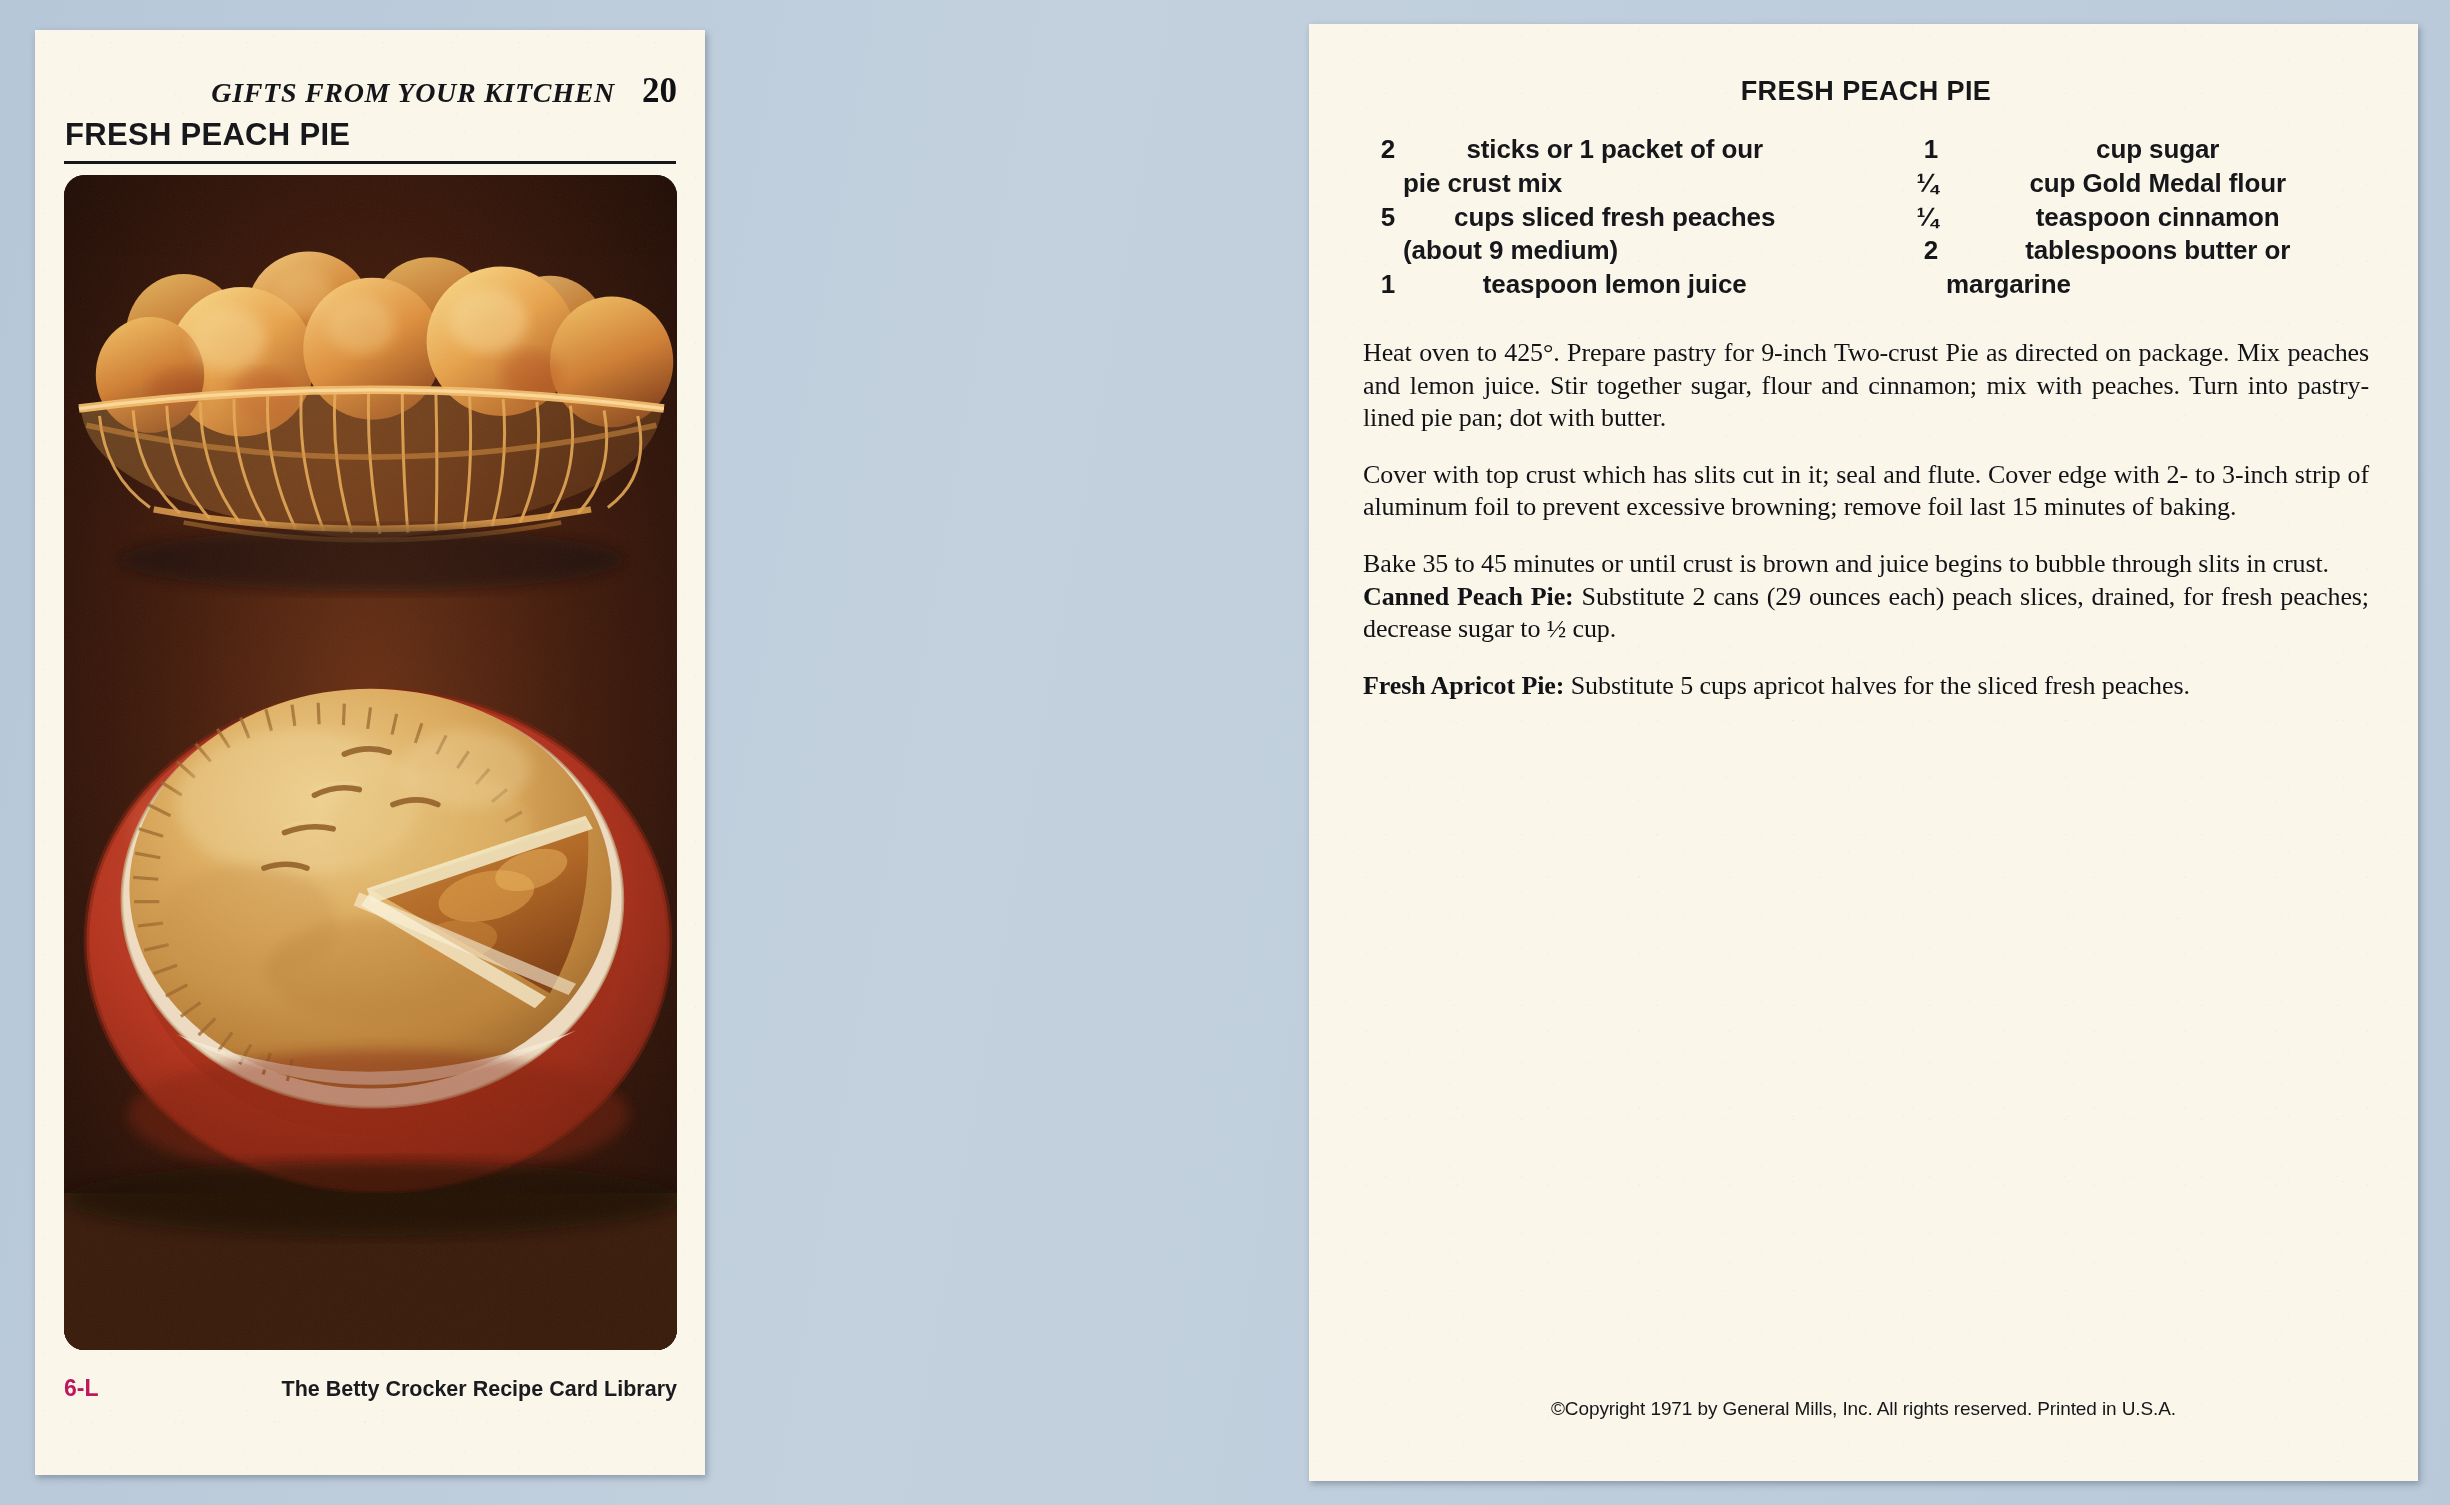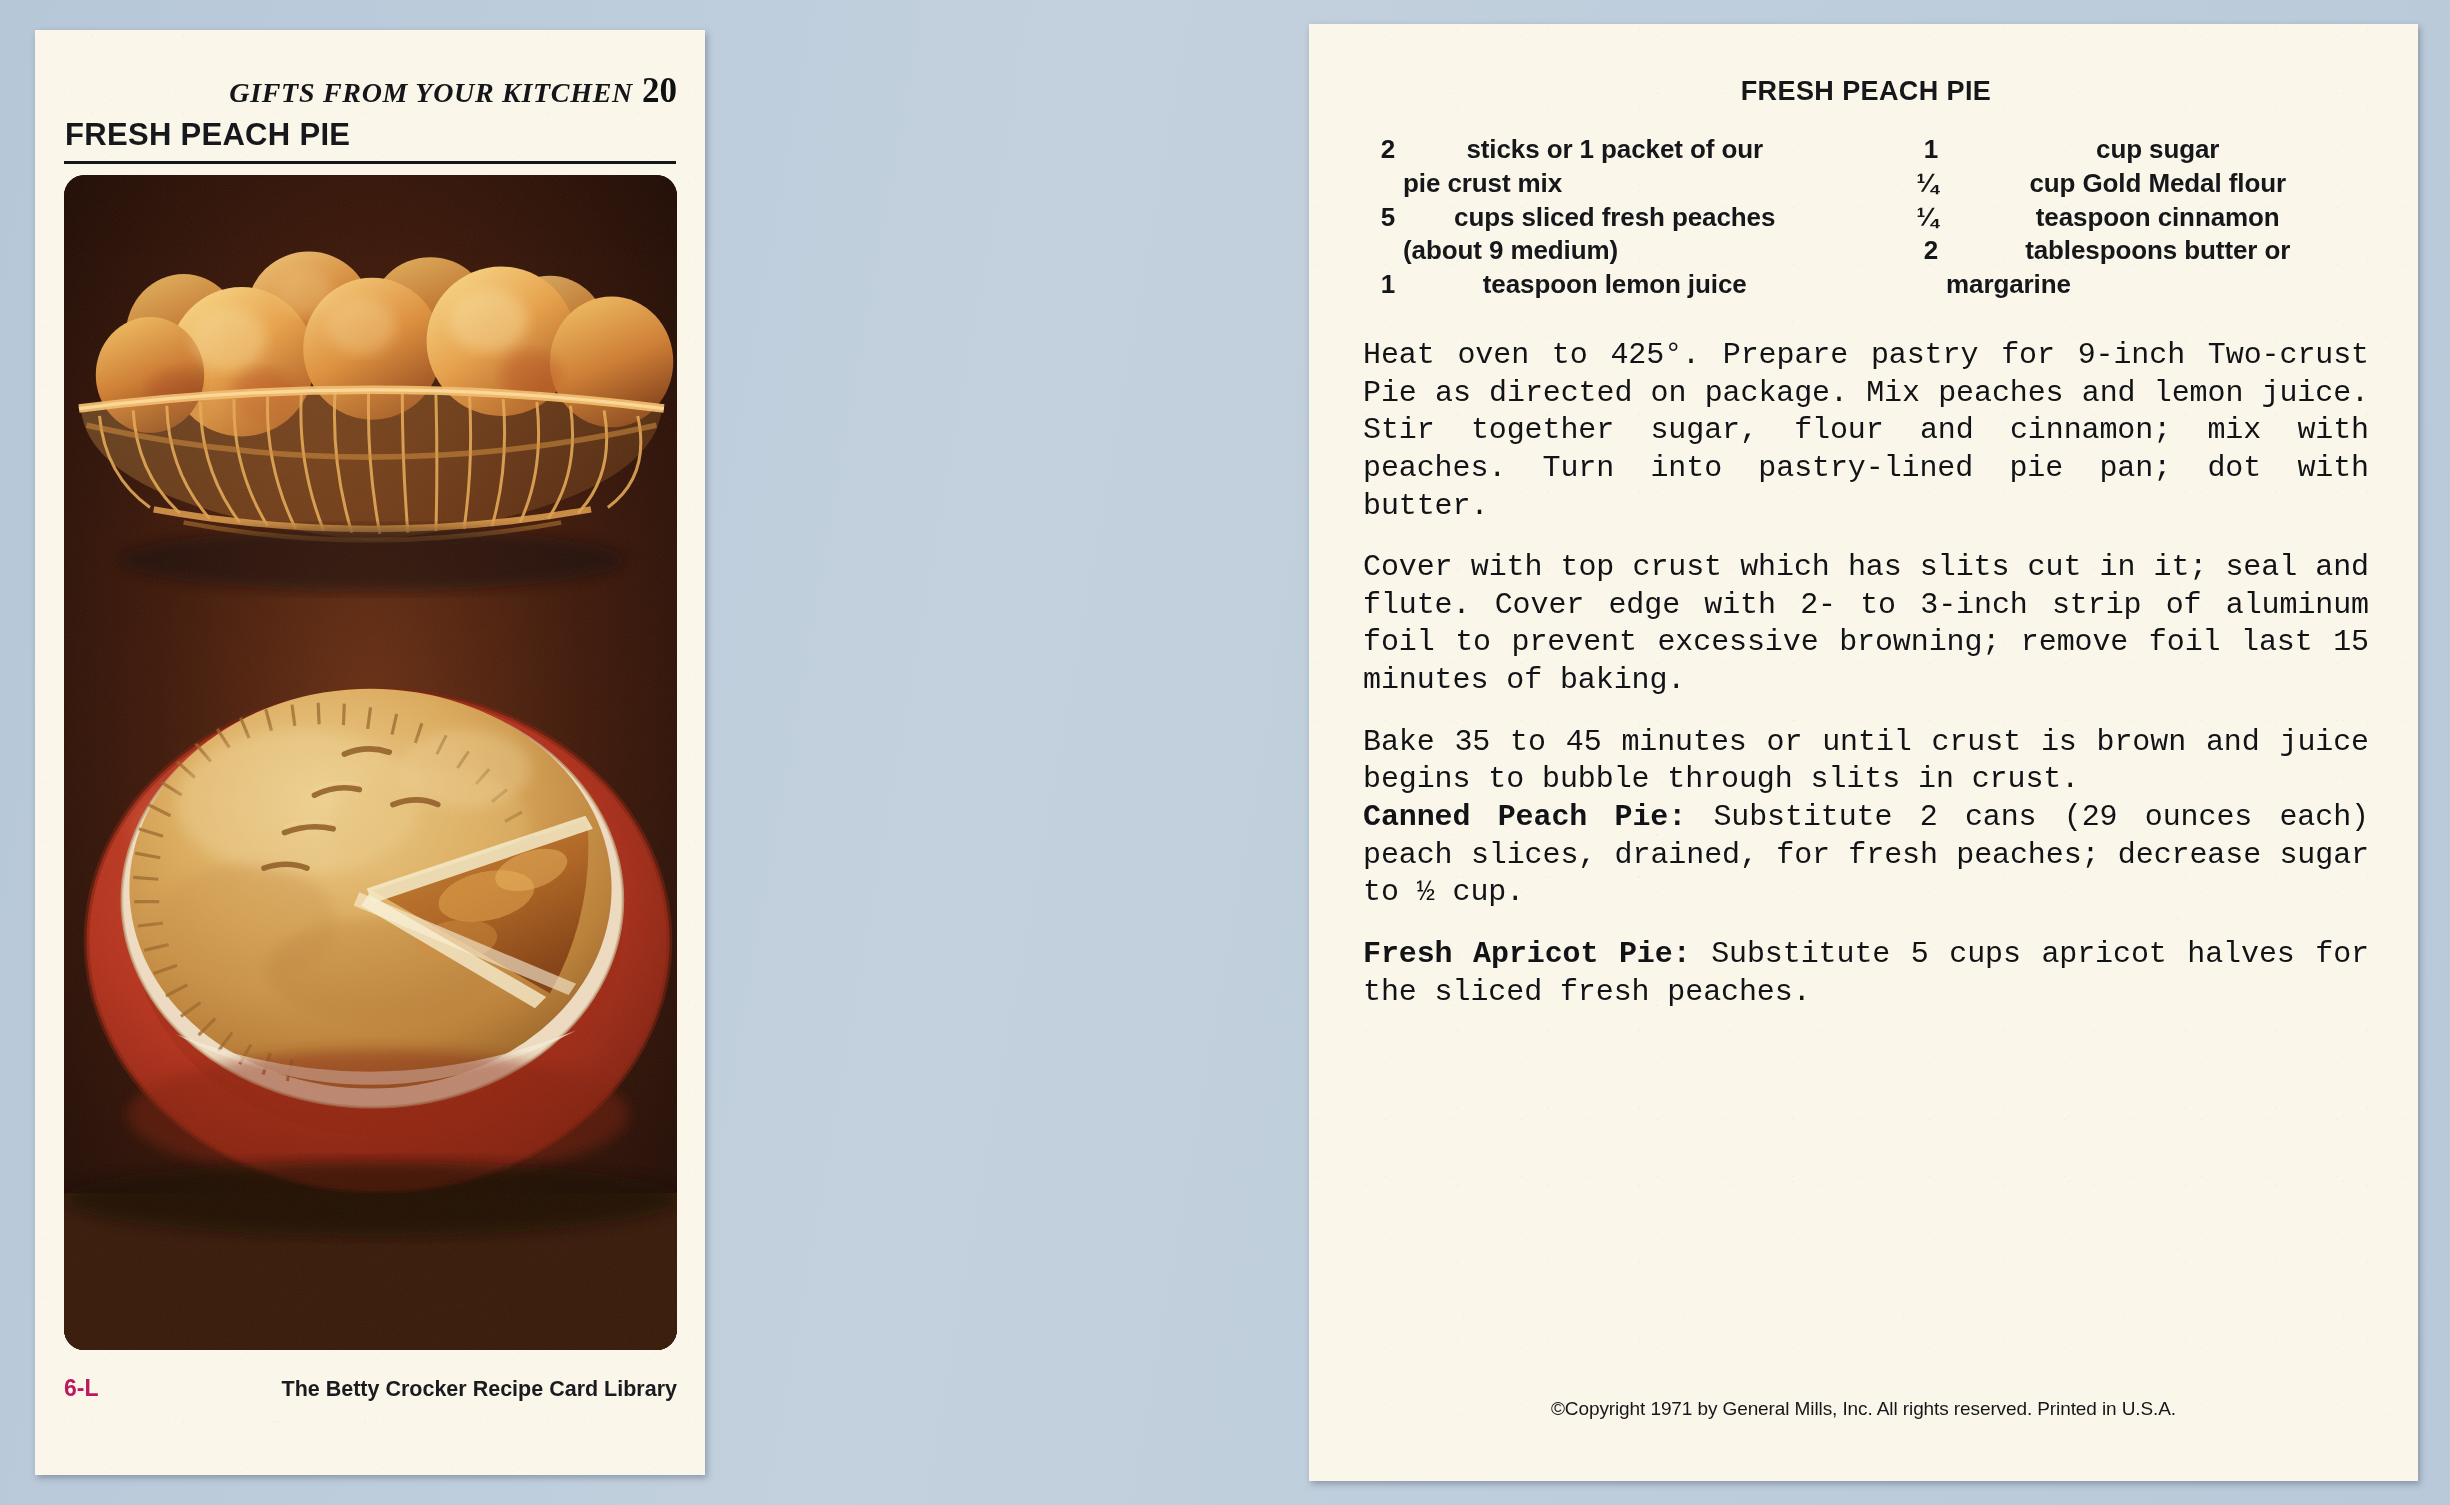--- a/index.html
+++ b/index.html
@@ -59,21 +59,21 @@
     background-size: 68px 57px, 91px 77px, 55px 66px, 104px 83px, 44px 49px;
   }
 
   
   .front-header {
     position: absolute;
     top: 41px;
     right: 28px;
     display: flex;
     align-items: baseline;
-    gap: 9px;
+    gap: 27px;
   }
   .kicker {
     font-family: "Liberation Serif", serif;
     font-style: italic;
     font-weight: 700;
     font-size: 28px;
     letter-spacing: 0.7px;
     color: #15161a;
   }
   .page-num {
@@ -186,22 +186,22 @@
     padding-left: 40px;
     font-family: "Liberation Sans", sans-serif;
     font-weight: 700;
     font-size: 26px;
     line-height: 1.30;
     color: #16171b;
     letter-spacing: -0.1px;
   }
 
   .body-para {
-    font-family: Liberation Mono, monospace;
-    font-size: 30px;
+    font-family: Liberation Serif, serif;
+    font-size: 26px;
     line-height: 1.255;
     color: #121317;
     text-align: justify;
     margin-bottom: 24px;
     letter-spacing: -0.1px;
   }
   .body-para:last-of-type { margin-bottom: 0; }
   .var-label { font-weight: 700; }
 
   .copyright {

